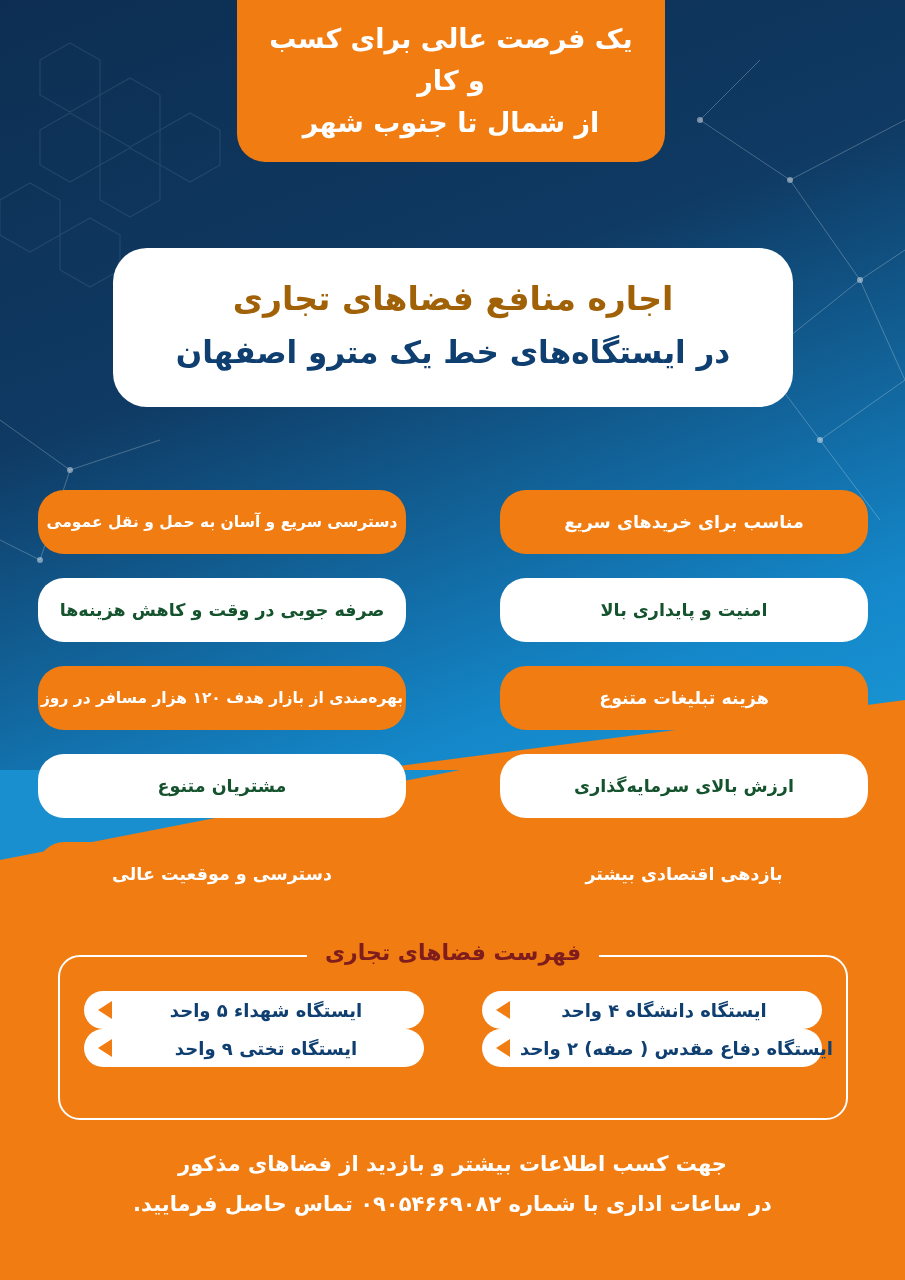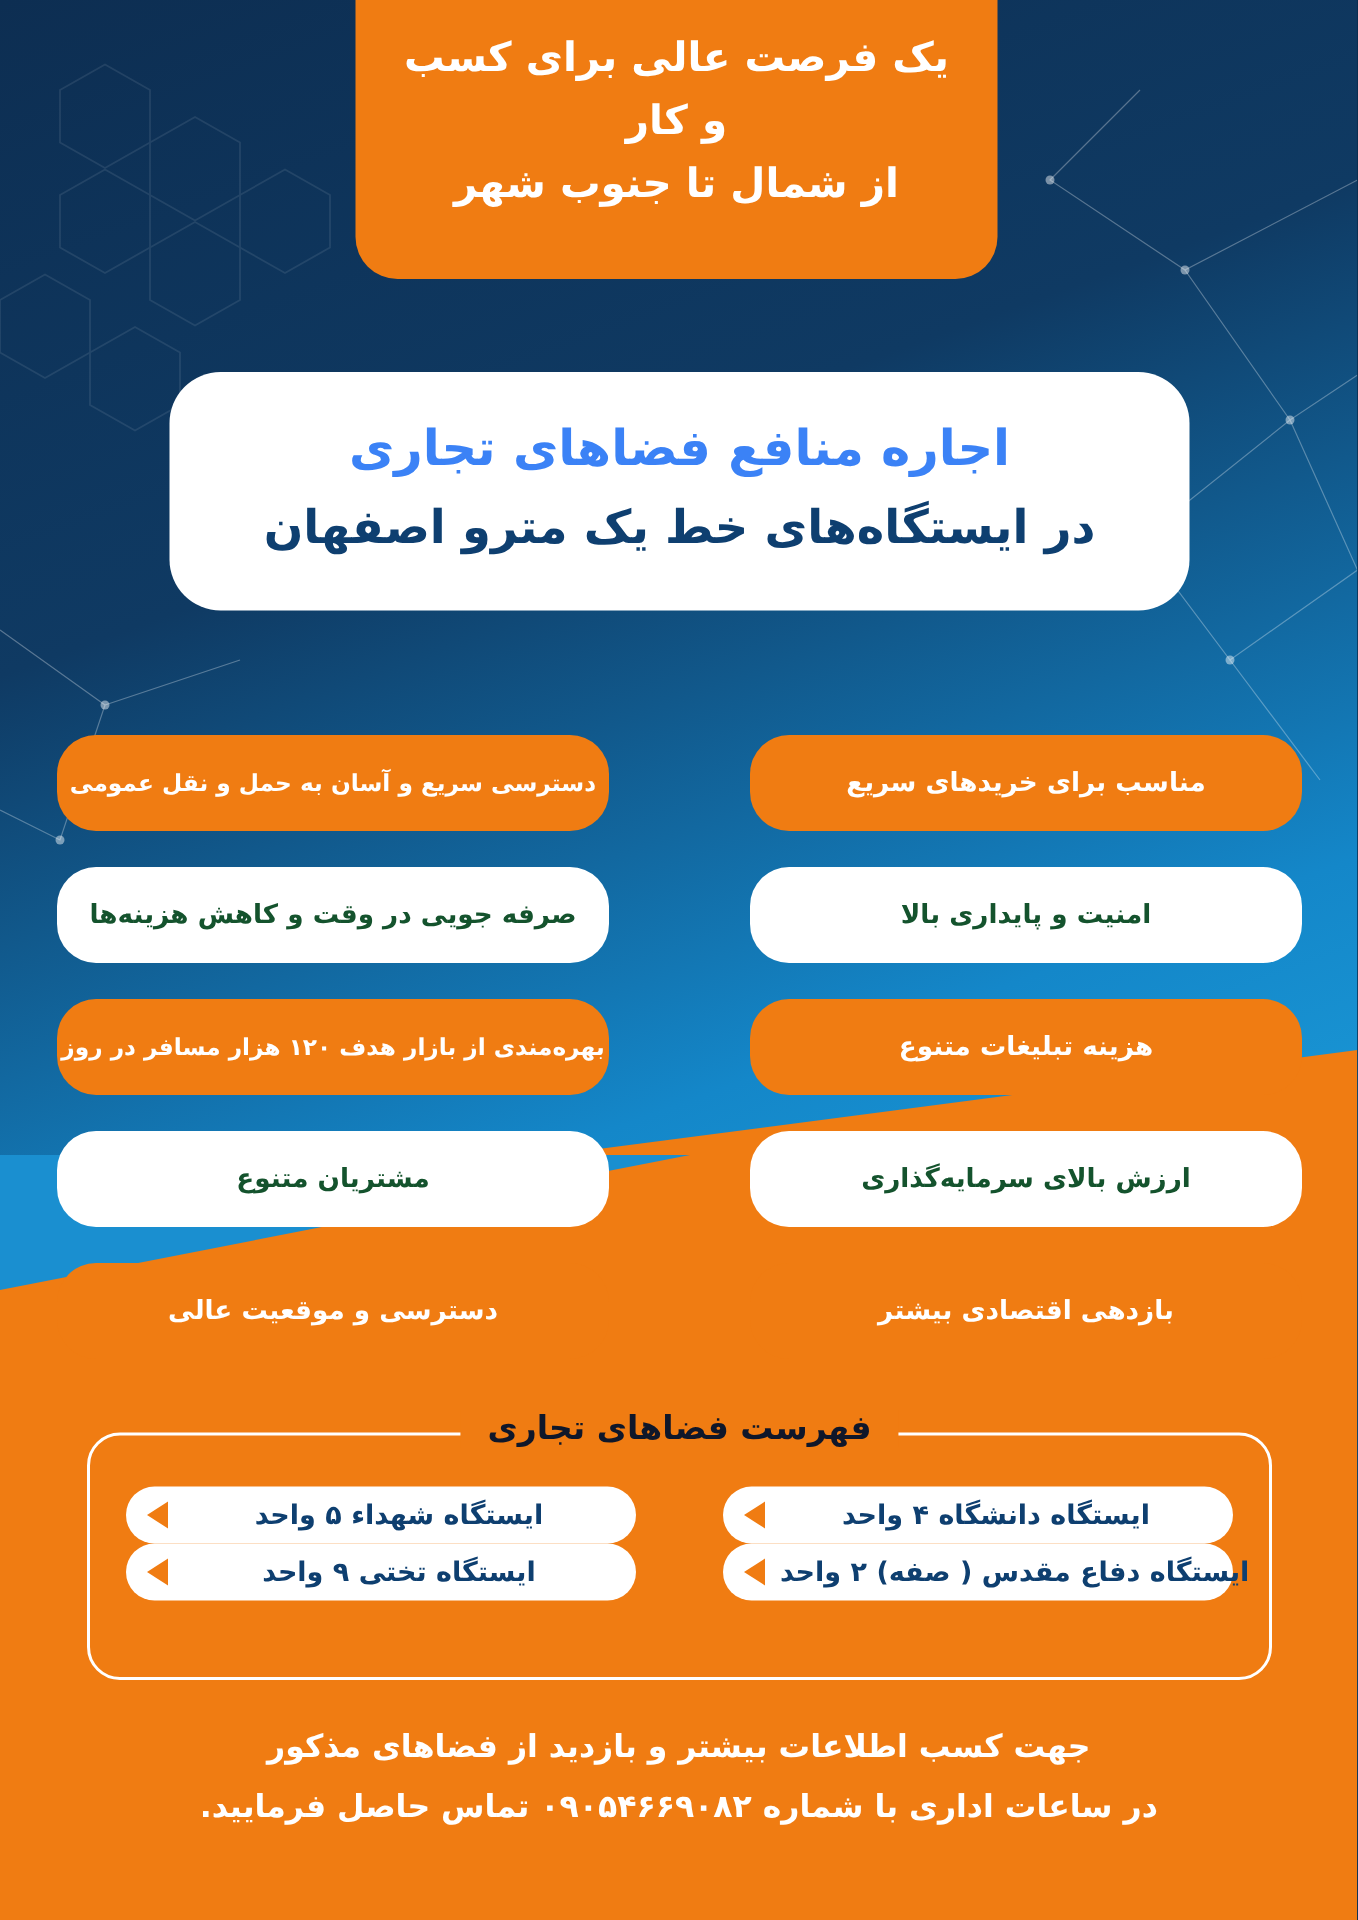--- a/index.html
+++ b/index.html
@@ -49,21 +49,21 @@
   }
 
   
   .header-box {
     position: absolute;
     right: 240px;
     top: 0;
     width: 428px;
     background: #f07c12;
     border-radius: 0 0 28px 28px;
-    padding: 18px 26px 42px 26px;
+    padding: 18px 26px 18px 26px;
     box-sizing: border-box;
     text-align: center;
     margin-left: 12px;
   }
   .header-box .line {
     color: #ffffff;
     font-size: 27px;
     font-weight: bold;
     line-height: 1.55;
     letter-spacing: -0.3px;
@@ -75,21 +75,21 @@
     left: 113px;
     top: 248px;
     width: 680px;
     background: #ffffff;
     border-radius: 34px;
     padding: 26px 30px 30px 30px;
     box-sizing: border-box;
     text-align: center;
   }
   .title-card .t1 {
-    color: #3b82f6;
+    color: #a16207;
     font-size: 33px;
     font-weight: bold;
     line-height: 1.5;
   }
   .title-card .t2 {
     color: #0e3f70;
     font-size: 31px;
     font-weight: bold;
     line-height: 1.6;
     margin-top: 4px;
@@ -147,21 +147,21 @@
     border: 2px solid #ffffff;
     border-radius: 22px;
     box-sizing: border-box;
   }
   .stations-title {
     position: absolute;
     left: 50%;
     top: -17px;
     transform: translateX(-50%);
     background: #f07c12;
-    color: #0f172a;
+    color: #7f1d1d;
     font-size: 22px;
     font-weight: bold;
     padding: 0 18px;
     white-space: nowrap;
   }
   .station-grid {
     position: absolute;
     left: 24px;
     right: 24px;
     top: 34px;

